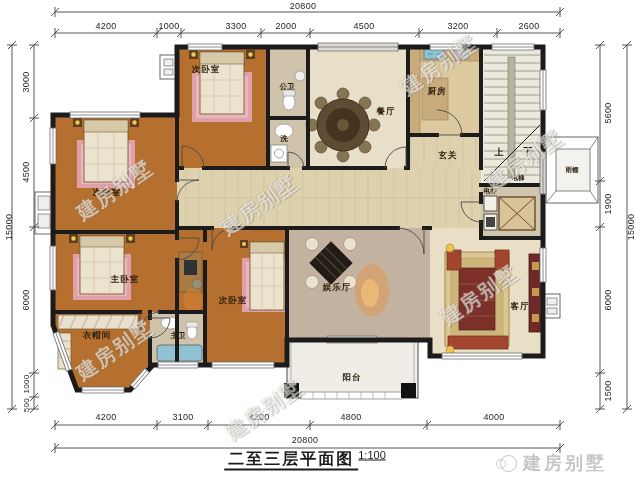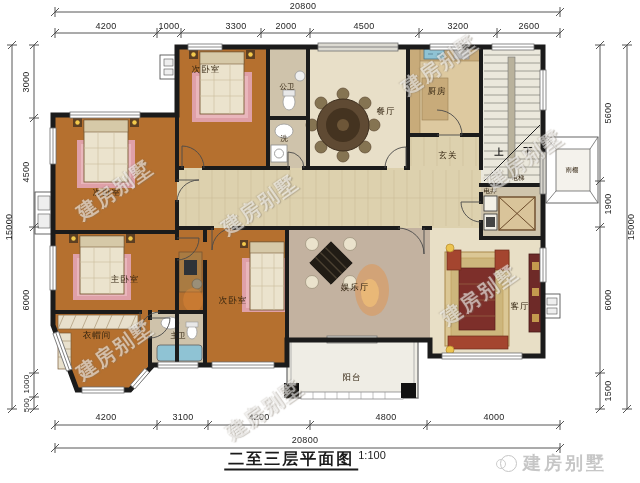--- a/index.html
+++ b/index.html
@@ -3,35 +3,35 @@
 <meta charset="utf-8">
 <style>
   html,body{margin:0;padding:0;background:#fff;}
   #stage{position:relative;width:640px;height:483px;background:#ffffff;overflow:hidden;
          font-family:"Liberation Sans",sans-serif;}
   #plan-svg{position:absolute;left:0;top:0;}
   .dim{position:absolute;font-size:9px;color:#1e1e1e;white-space:nowrap;
        transform:translate(-50%,-50%);letter-spacing:0.3px;}
   .dim.small{font-size:8px;}
   .vert{transform:translate(-50%,-50%) rotate(-90deg);}
-  .room{position:absolute;font-size:8.5px;font-weight:normal;color:#31220e;white-space:nowrap;
+  .room{position:absolute;font-size:8.5px;font-weight:bold;color:#31220e;white-space:nowrap;
         transform:translate(-50%,-50%);letter-spacing:1px;}
   .room.tiny{font-size:6.5px;letter-spacing:0;}
   .room.sm{font-size:7.5px;letter-spacing:0;}
   .stairlbl{position:absolute;font-size:9px;font-weight:bold;color:#111;
         transform:translate(-50%,-50%);}
   .wm{position:absolute;font-size:20px;font-weight:bold;letter-spacing:2px;
       color:rgba(255,255,255,0.55);
       text-shadow:1px 1px 1px rgba(125,115,100,0.40), -1px -1px 1px rgba(125,115,100,0.18);
       transform:translate(-50%,-50%) rotate(-35deg);pointer-events:none;white-space:nowrap;}
   .title-wrap{position:absolute;left:305px;top:459px;transform:translate(-50%,-50%);
       white-space:nowrap;}
   .title-main{font-size:16px;font-weight:bold;color:#1b1b1b;border-bottom:2px solid #1b1b1b;
       padding:0 4px 2px 4px;letter-spacing:2px;}
-  .title-scale{font-size:11px;color:#1b1b1b;vertical-align:top;}
+  .title-scale{font-size:11px;color:#1b1b1b;vertical-align:top;text-decoration:underline;}
   .brand{position:absolute;left:500px;top:451px;display:flex;align-items:center;}
   .brand-circle{width:15px;height:15px;border:1.6px solid #c6c6c6;border-radius:50%;
       margin-right:6px;position:relative;}
   .brand-circle::after{content:"";position:absolute;left:-5px;top:3px;width:8px;height:8px;
       border:1.2px solid #cecece;border-radius:50%;}
   .brand-text{font-size:18px;font-weight:bold;color:#c6c6c6;letter-spacing:3px;}
 </style>
 </head>
 <body>
 
@@ -332,21 +332,21 @@
 <span class="dim" style="left:169px;top:26px">1000</span>
 <span class="dim" style="left:236px;top:26px">3300</span>
 <span class="dim" style="left:286px;top:26px">2000</span>
 <span class="dim" style="left:364px;top:26px">4500</span>
 <span class="dim" style="left:458px;top:26px">3200</span>
 <span class="dim" style="left:529px;top:26px">2600</span>
 
 <span class="dim" style="left:106px;top:417px">4200</span>
 <span class="dim" style="left:183px;top:417px">3100</span>
 <span class="dim" style="left:259px;top:417px">4200</span>
-<span class="dim" style="left:386px;top:417px">4800</span>
+<span class="dim" style="left:351px;top:417px">4800</span>
 <span class="dim" style="left:494px;top:417px">4000</span>
 <span class="dim" style="left:305px;top:440px">20800</span>
 
 <span class="dim vert" style="left:9px;top:227px">15000</span>
 <span class="dim vert" style="left:26px;top:82px">3000</span>
 <span class="dim vert" style="left:26px;top:172px">4500</span>
 <span class="dim vert" style="left:26px;top:300px">6000</span>
 <span class="dim vert small" style="left:26px;top:384px">1000</span>
 <span class="dim vert small" style="left:26px;top:405px">500</span>
 
@@ -365,21 +365,21 @@
 <span class="stairlbl" style="left:499px;top:152px">上</span>
 <span class="stairlbl" style="left:528px;top:151px">下</span>
 <span class="room tiny" style="left:518px;top:178px">电梯</span>
 <span class="room tiny" style="left:490px;top:191px">电井</span>
 <span class="room tiny" style="left:572px;top:170px">雨棚</span>
 <span class="room" style="left:107px;top:193px">次卧室</span>
 <span class="room" style="left:125px;top:280px">主卧室</span>
 <span class="room" style="left:97px;top:336px">衣帽间</span>
 <span class="room sm" style="left:178px;top:336px">主卫</span>
 <span class="room" style="left:233px;top:301px">次卧室</span>
-<span class="room" style="left:355px;top:288px">娱乐厅</span>
+<span class="room" style="left:337px;top:288px">娱乐厅</span>
 <span class="room" style="left:520px;top:307px">客厅</span>
 <span class="room" style="left:352px;top:378px">阳台</span>
 
 <span class="wm" style="left:115px;top:190px">建房别墅</span>
 <span class="wm" style="left:260px;top:205px">建房别墅</span>
 <span class="wm" style="left:440px;top:65px">建房别墅</span>
 <span class="wm" style="left:480px;top:295px">建房别墅</span>
 <span class="wm" style="left:115px;top:350px">建房别墅</span>
 <span class="wm" style="left:265px;top:410px">建房别墅</span>
 <span class="wm" style="left:525px;top:160px">建房别墅</span>

